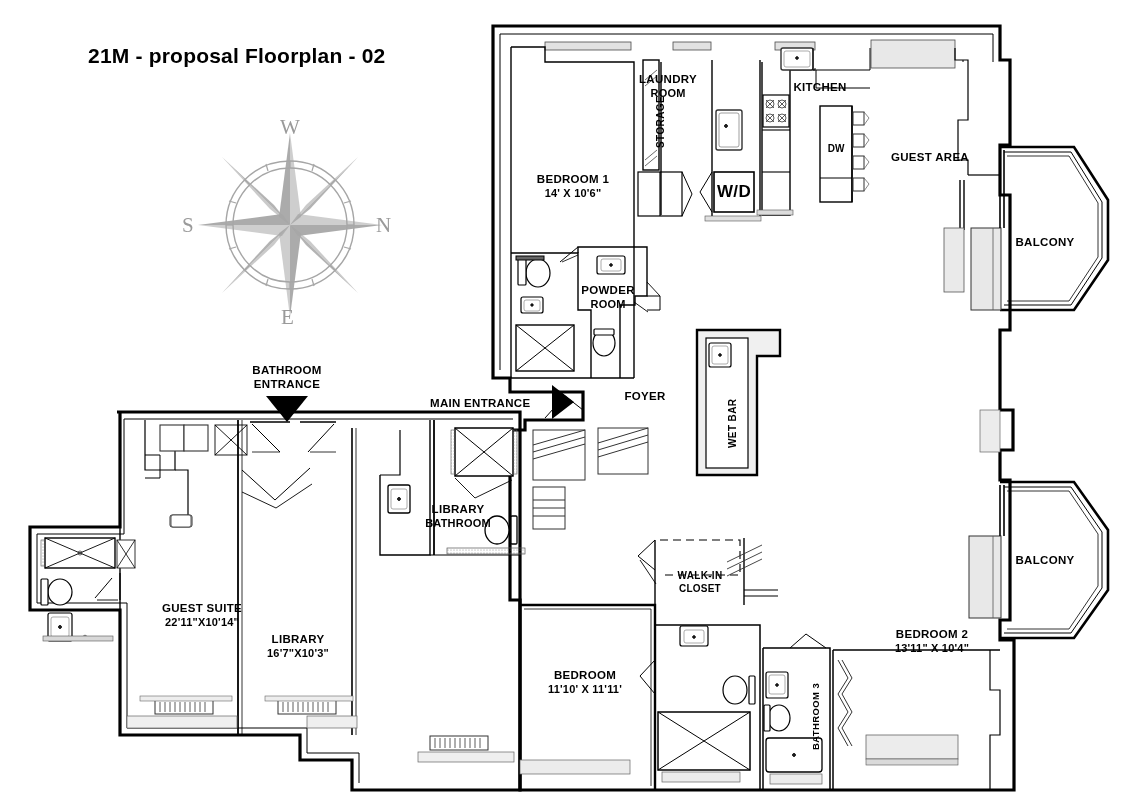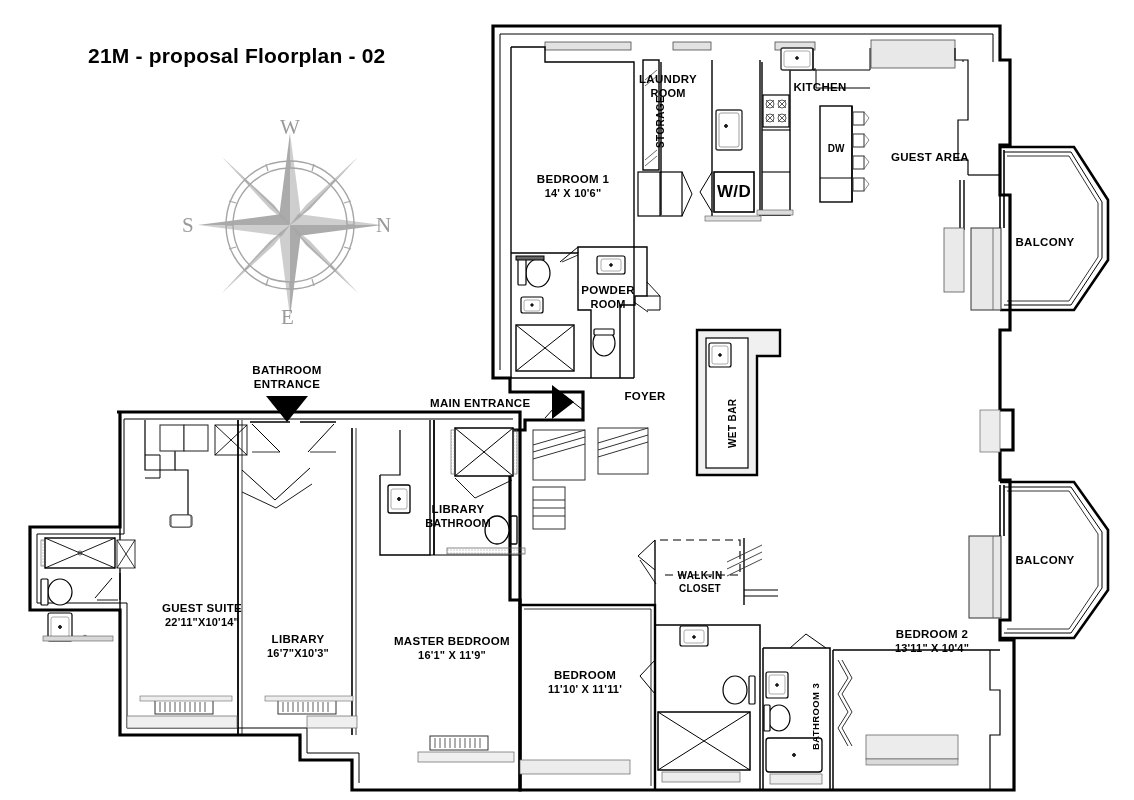--- a/index.html
+++ b/index.html
@@ -556,24 +556,20 @@
   <div class="rlabel" style="left:117px;top:601px;width:170px;">
     <span>GUEST   SUITE</span>
     <span class="dim">22'11"X10'14"</span>
   </div>
 
   <div class="rlabel" style="left:236px;top:632px;width:124px;">
     <span>LIBRARY</span>
     <span class="dim">16'7"X10'3"</span>
   </div>
 
-  <div class="rlabel" style="left:378px;top:634px;width:148px;">
-    <span>MASTER BEDROOM</span>
-    <span class="dim">16'1" X 11'9"</span>
-  </div>
 
   <div class="rlabel" style="left:529px;top:668px;width:112px;">
     <span>BEDROOM</span>
     <span class="dim">11'10' X 11'11'</span>
   </div>
 
   <div class="rlabel small" style="left:664px;top:570px;width:72px;">
     <span>WALK-IN</span>
     <span class="dim" style="font-size:10px;">CLOSET</span>
   </div>

